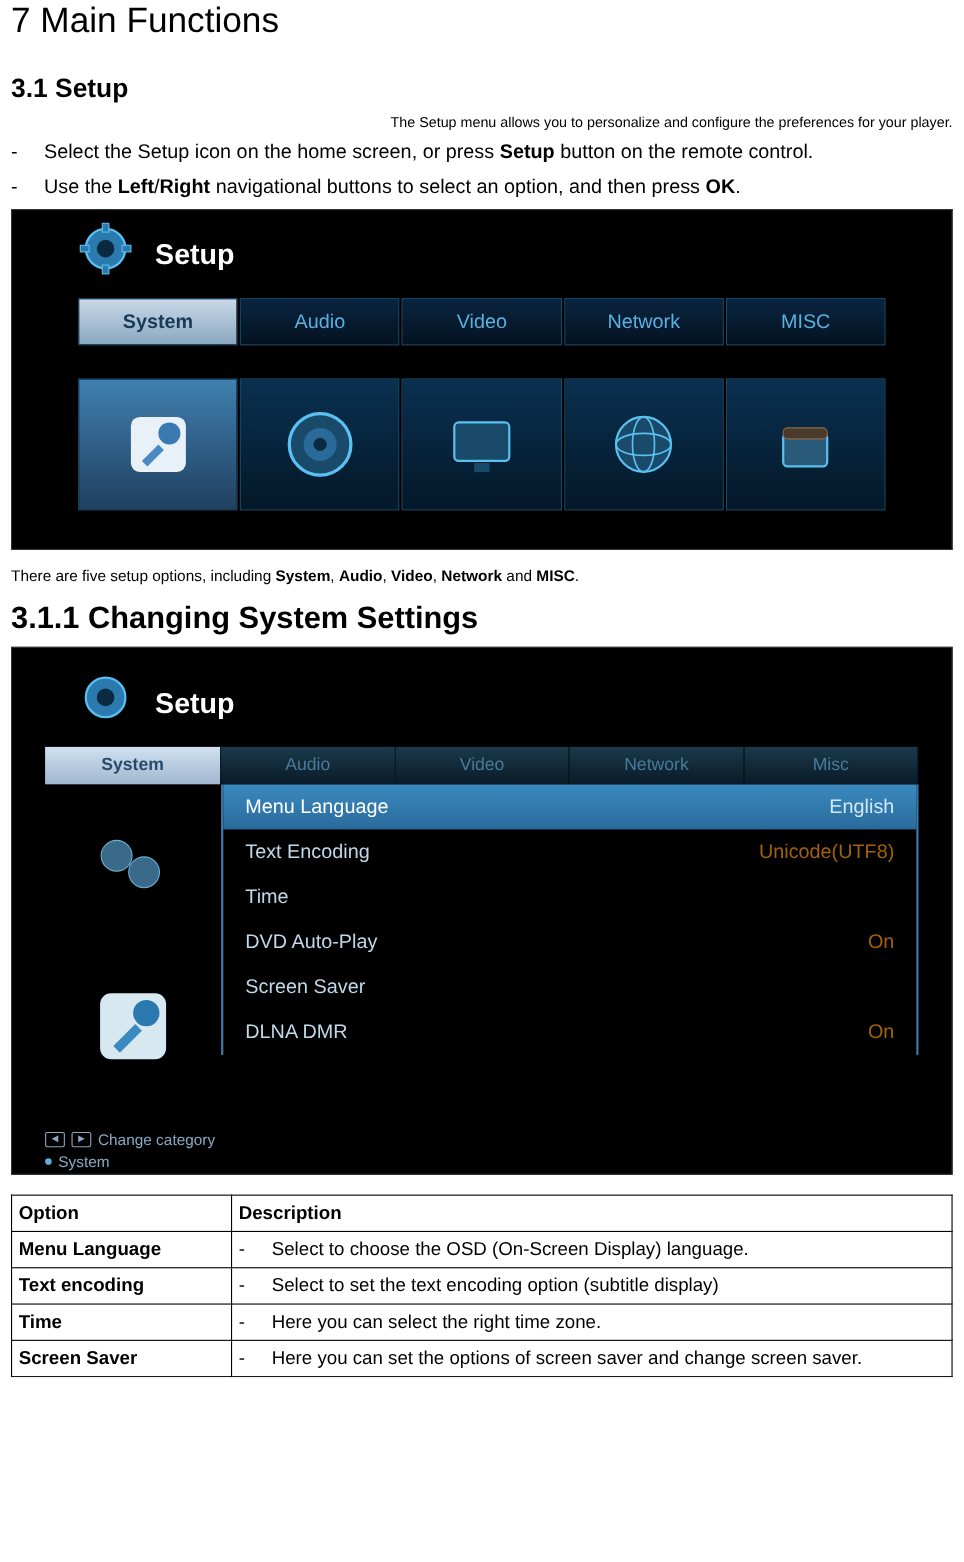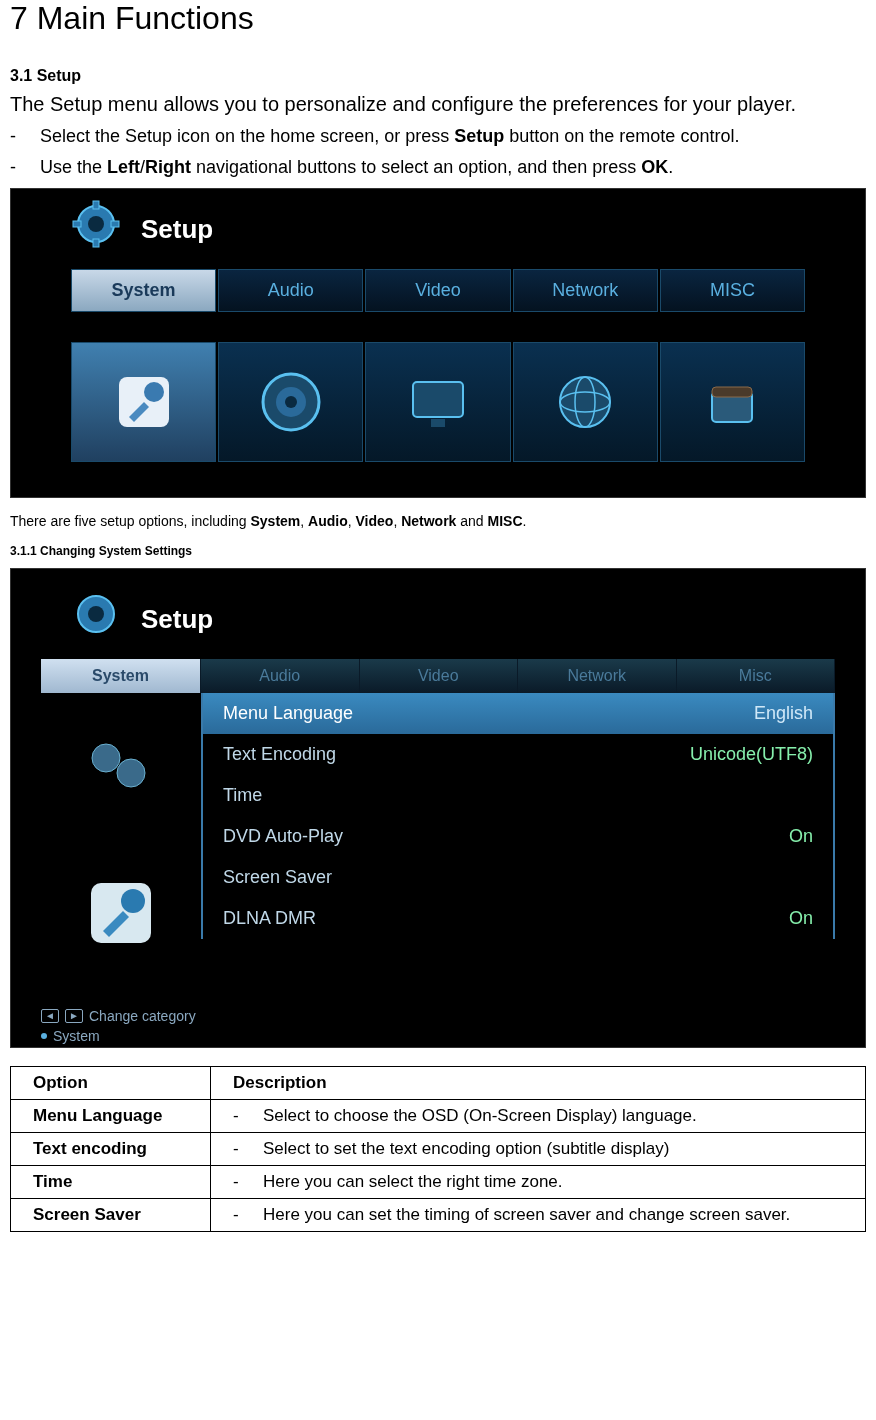--- a/index.html
+++ b/index.html
@@ -1,65 +1,65 @@
 <!DOCTYPE html>
 <html><head>
   <meta charset="utf-8">
   <style>
     * { margin: 0; padding: 0; box-sizing: border-box; }
     body { font-family: Arial, sans-serif; background: #fff; width: 876px; padding: 0 10px; }
     
     .page-title { font-size: 32px; font-weight: normal; margin-bottom: 30px; }
-    .section-title { font-size: 16px; font-weight: bold; margin-bottom: 8px; }
-    .intro-text { font-size: 20px; margin-bottom: 10px; }
+    .section-title { font-size: 24px; font-weight: bold; margin-bottom: 8px; }
+    .intro-text { font-size: 13px; margin-bottom: 10px; text-align: right; }
     .bullet-line { font-size: 18px; margin-bottom: 10px; display: flex; }
     .bullet-dash { width: 30px; flex-shrink: 0; }
     .bullet-text { flex: 1; }
     .bold { font-weight: bold; }
     
     .screenshot { background: #000; margin: 10px 0 15px 0; border: 1px solid #333; position: relative; }
     
     
     .ss1 { height: 310px; }
     .ss1-header { display: flex; align-items: center; padding: 10px 60px; }
     .ss1-gear { width: 60px; height: 60px; position: relative; }
     .ss1-title { color: #fff; font-size: 26px; font-weight: bold; margin-left: 10px; }
     .ss1-tabs { display: flex; padding: 0 60px; gap: 2px; }
     .ss1-tab { flex: 1; background: linear-gradient(180deg, #0a2540 0%, #041220 100%); border: 1px solid #1a4a6a; padding: 10px; text-align: center; color: #5ab0e0; font-size: 18px; }
     .ss1-tab.active { background: linear-gradient(180deg, #c8d8e8 0%, #8ba8c0 100%); color: #1a3a5a; font-weight: bold; }
     .ss1-icons { display: flex; padding: 30px 60px; gap: 2px; }
     .ss1-icon-cell { flex: 1; background: linear-gradient(180deg, #0a3050 0%, #041828 100%); border: 1px solid #1a4a6a; height: 120px; display: flex; align-items: center; justify-content: center; }
     .ss1-icon-cell.active { background: linear-gradient(180deg, #4080b0 0%, #204060 100%); }
     
     .caption-text { font-size: 14px; margin-bottom: 15px; }
-    .subsection-title { font-size: 12px; font-weight: bold; margin-bottom: 4px; }
+    .subsection-title { font-size: 28px; font-weight: bold; margin-bottom: 4px; }
     
     
     .ss2 { height: 480px; }
     .ss2-header { display: flex; align-items: center; padding: 20px 60px 10px; }
     .ss2-body { display: flex; padding: 0 30px; }
     .ss2-left { width: 160px; }
     .ss2-right { flex: 1; }
     .ss2-tabs { display: flex; gap: 0; margin-left: 0; }
     .ss2-tab { flex: 1; background: linear-gradient(180deg, #1a3a4a 0%, #0a1a28 100%); padding: 8px; text-align: center; color: #4a7a9a; font-size: 16px; border-right: 1px solid #0a1a28; }
     .ss2-tab.active { background: linear-gradient(180deg, #d0e0f0 0%, #a0b8d0 100%); color: #2a4a6a; font-weight: bold; }
     .ss2-sidebar-icon { width: 120px; height: 120px; margin: 20px auto; display: flex; align-items: center; justify-content: center; }
     .ss2-list { border-left: 2px solid #3a7aaa; border-right: 2px solid #3a7aaa; }
     .ss2-row { display: flex; justify-content: space-between; padding: 10px 20px; color: #c0d8e8; font-size: 18px; }
     .ss2-row.selected { background: linear-gradient(180deg, #3a8ac0 0%, #2a6a9a 100%); color: #fff; }
-    .ss2-row-value { color: #86efac; }
+    .ss2-row-value { color: #a16207; }
     .ss2-row.selected .ss2-row-value { color: #d0e8f8; }
     .ss2-footer { padding: 15px 30px; color: #8aa8c0; font-size: 14px; }
     .ss2-footer-line { display: flex; align-items: center; gap: 6px; margin-bottom: 4px; }
     .key-icon { display: inline-block; width: 18px; height: 14px; border: 1px solid #8aa8c0; border-radius: 2px; font-size: 10px; text-align: center; line-height: 12px; }
     .dot { width: 6px; height: 6px; background: #5ab0e0; border-radius: 50%; display: inline-block; }
     
     
     .options-table { width: 100%; border-collapse: collapse; margin-top: 18px; }
-    .options-table td, .options-table th { border: 1px solid #000; padding: 6px 22px; font-size: 17px; text-align: left; vertical-align: top; }
+    .options-table td, .options-table th { border: 1px solid #000; padding: 6px 6px; font-size: 17px; text-align: left; vertical-align: top; }
     .options-table th { font-weight: bold; }
     .opt-col { width: 200px; font-weight: bold; }
     .desc-cell { display: flex; }
     .desc-dash { width: 30px; flex-shrink: 0; }
     .desc-text { flex: 1; }
     .desc-header { text-align: center; }
     
     
     .gear-svg { width: 50px; height: 50px; }
     .icon-svg { width: 70px; height: 70px; }
@@ -261,18 +261,18 @@
             <span class="desc-dash">-</span>
             <span class="desc-text">Here you can select the right time zone.</span>
           </div>
         </td>
   </tr>
   <tr>
     <td class="opt-col">Screen Saver</td>
     <td>
           <div class="desc-cell">
             <span class="desc-dash">-</span>
-            <span class="desc-text">Here you can set the timing of screen saver and change screen saver.</span>
+            <span class="desc-text">Here you can set the options of screen saver and change screen saver.</span>
           </div>
         </td>
   </tr>
 </tbody>
   </table>
 
 </body></html>

